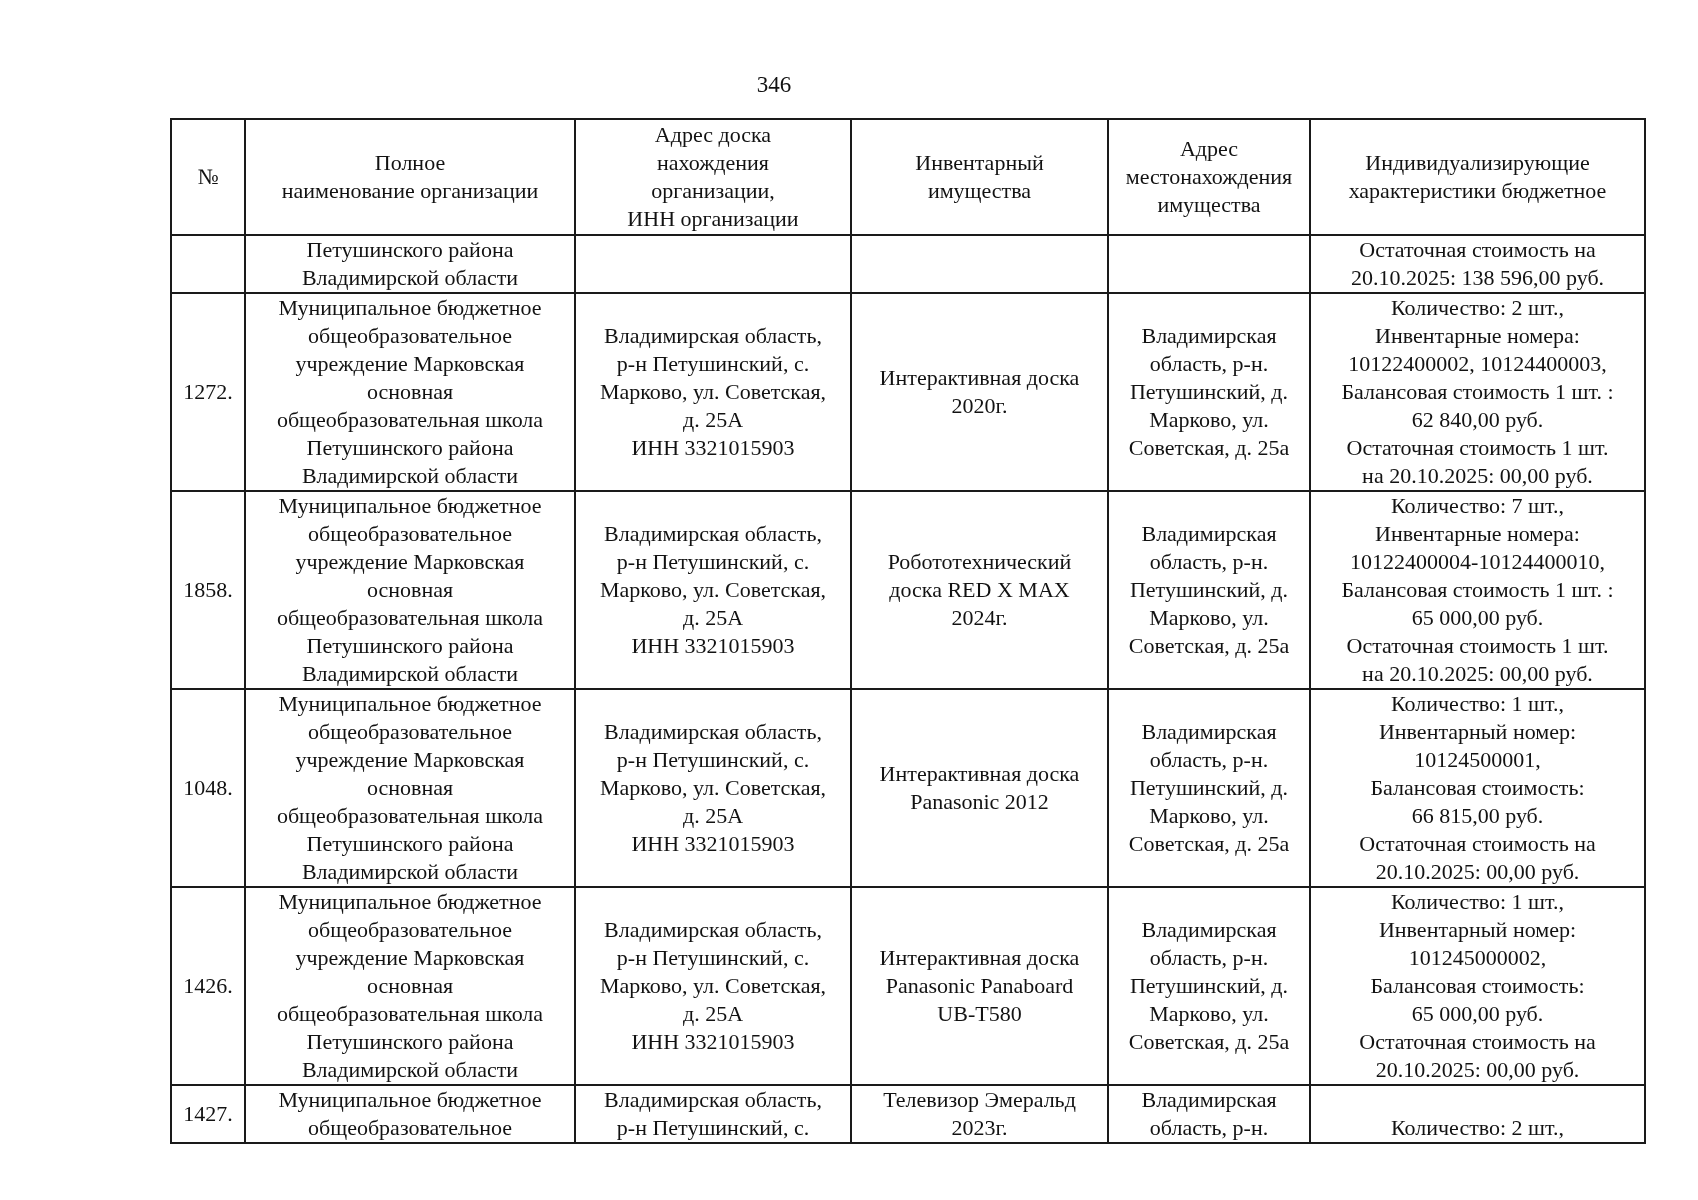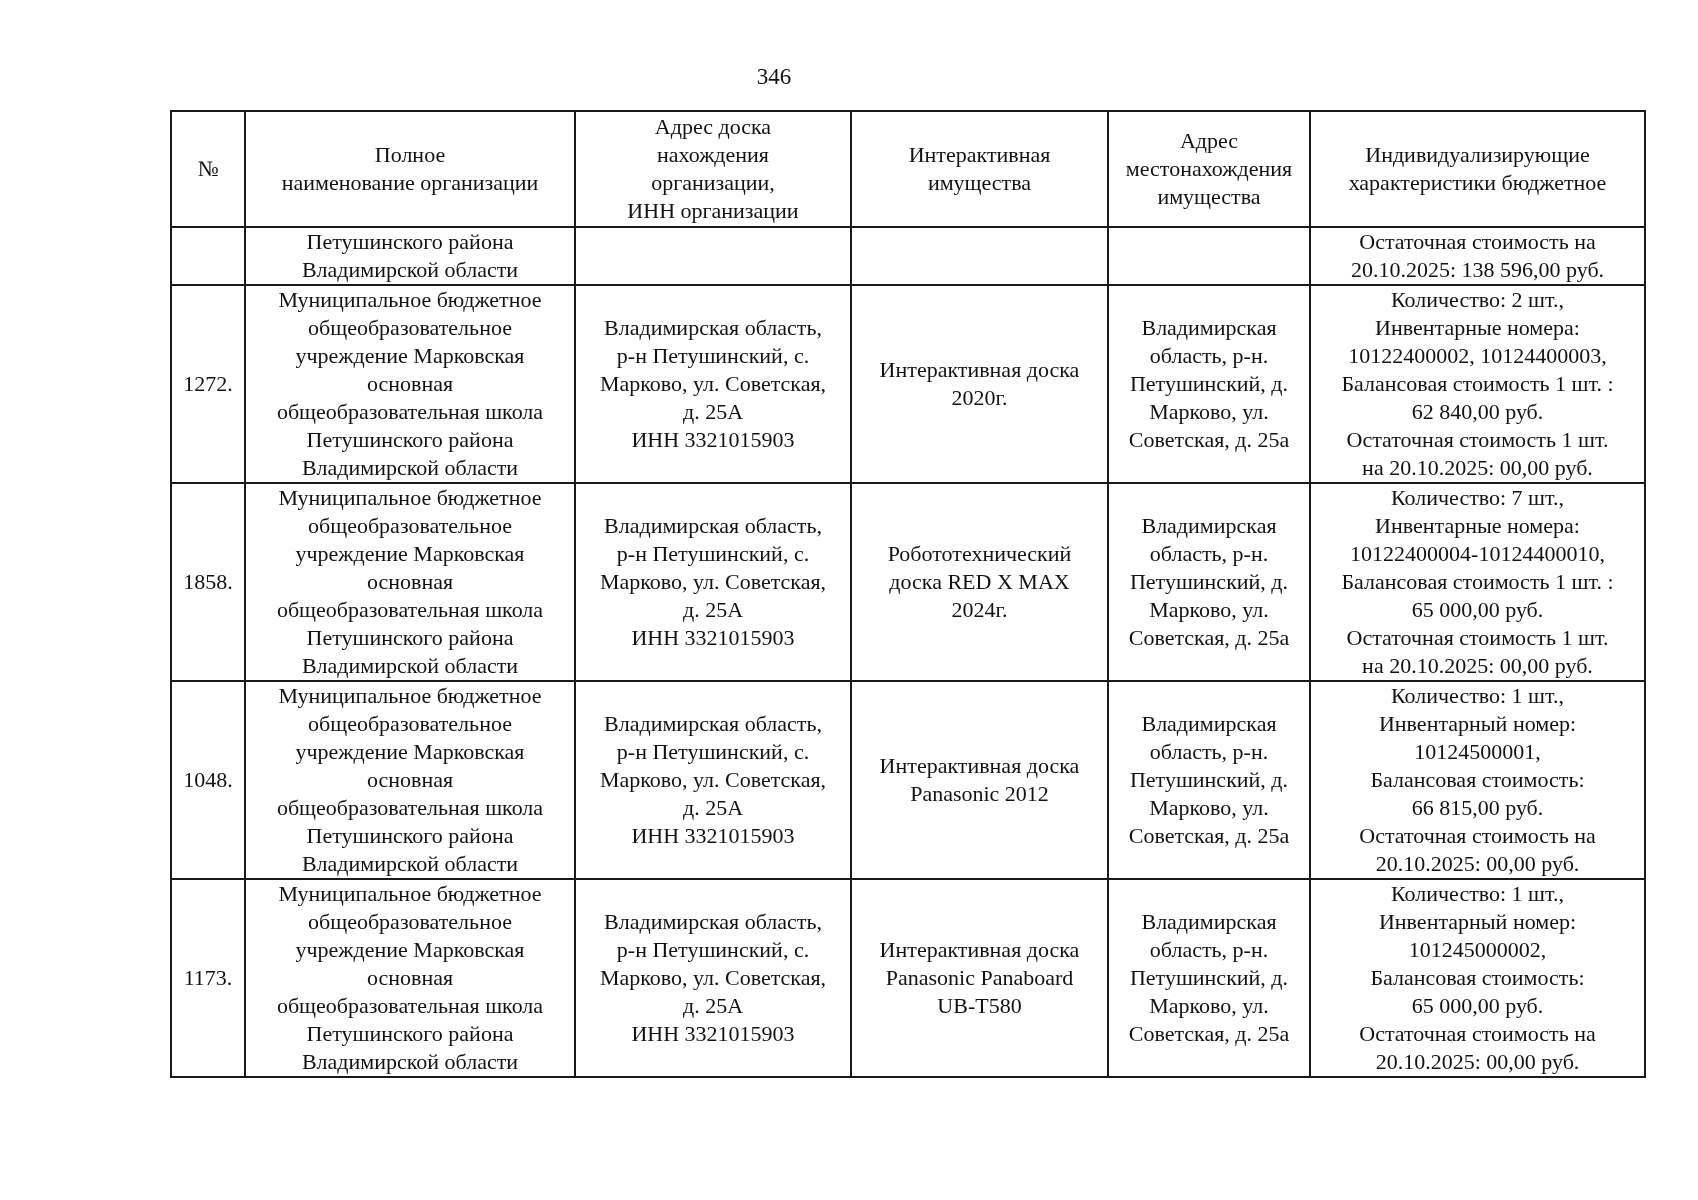--- a/index.html
+++ b/index.html
@@ -10,21 +10,21 @@
   body {
     width: 1698px;
     height: 1200px;
     position: relative;
     font-family: "Liberation Serif", serif;
     color: #121212;
   }
   .sheet {
     position: absolute;
     left: 170px;
-    top: 0;
+    top: 8px;
     width: 1208px;
   }
   .page-number {
     margin-top: 64px;
     text-align: center;
     font-size: 23px;
     line-height: 26px;
   }
   table.registry {
     margin-top: 20px;
@@ -73,21 +73,21 @@
     </colgroup>
     <tbody>
       <tr class="row-header">
         <th>№</th>
         <th>Полное
 наименование организации</th>
         <th>Адрес доска
 нахождения
 организации,
 ИНН организации</th>
-        <th>Интерактивная
+        <th>Инвентарный
 имущества</th>
         <th>Адрес
 местонахождения
 имущества</th>
         <th>Индивидуализирующие
 характеристики бюджетное</th>
       </tr>
 
       <tr class="row-small">
         <td></td>
@@ -185,21 +185,21 @@
         <td>Количество: 1 шт.,
 Инвентарный номер:
 10124500001,
 Балансовая стоимость:
 66 815,00 руб.
 Остаточная стоимость на
 20.10.2025: 00,00 руб.</td>
       </tr>
 
       <tr class="row-tall">
-        <td>1173.</td>
+        <td>1426.</td>
         <td>Муниципальное бюджетное
 общеобразовательное
 учреждение Марковская
 основная
 общеобразовательная школа
 Петушинского района
 Владимирской области</td>
         <td>Владимирская область,
 р-н Петушинский, с.
 Марково, ул. Советская,
@@ -215,15 +215,28 @@
 Советская, д. 25а</td>
         <td>Количество: 1 шт.,
 Инвентарный номер:
 101245000002,
 Балансовая стоимость:
 65 000,00 руб.
 Остаточная стоимость на
 20.10.2025: 00,00 руб.</td>
       </tr>
 
+      <tr class="row-cut">
+        <td>1427.</td>
+        <td>Муниципальное бюджетное
+общеобразовательное</td>
+        <td>Владимирская область,
+р-н Петушинский, с.</td>
+        <td>Телевизор Эмеральд
+2023г.</td>
+        <td>Владимирская
+область, р-н.</td>
+        <td>
+Количество: 2 шт.,</td>
+      </tr>
     </tbody>
   </table>
 </div>
 
 </body></html>

